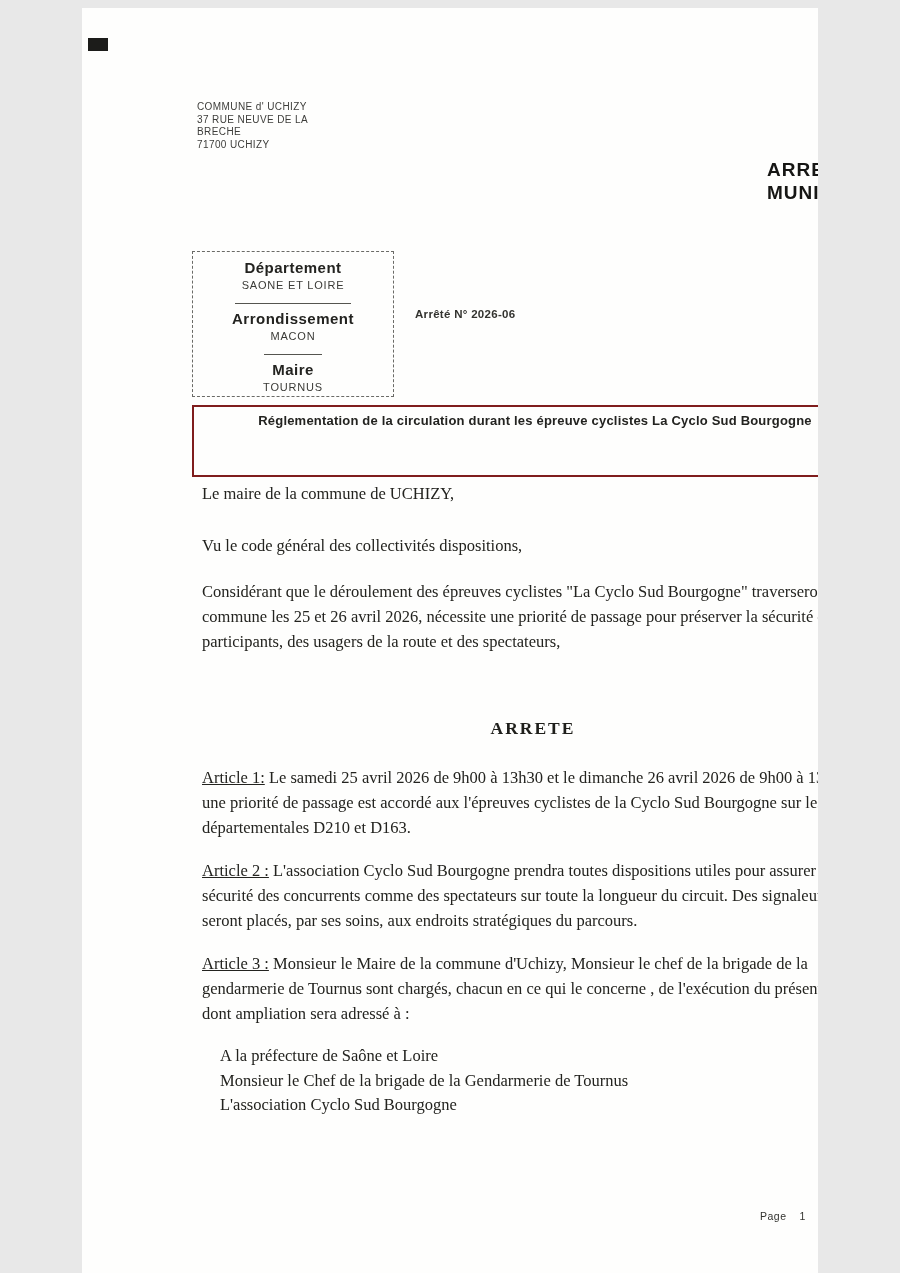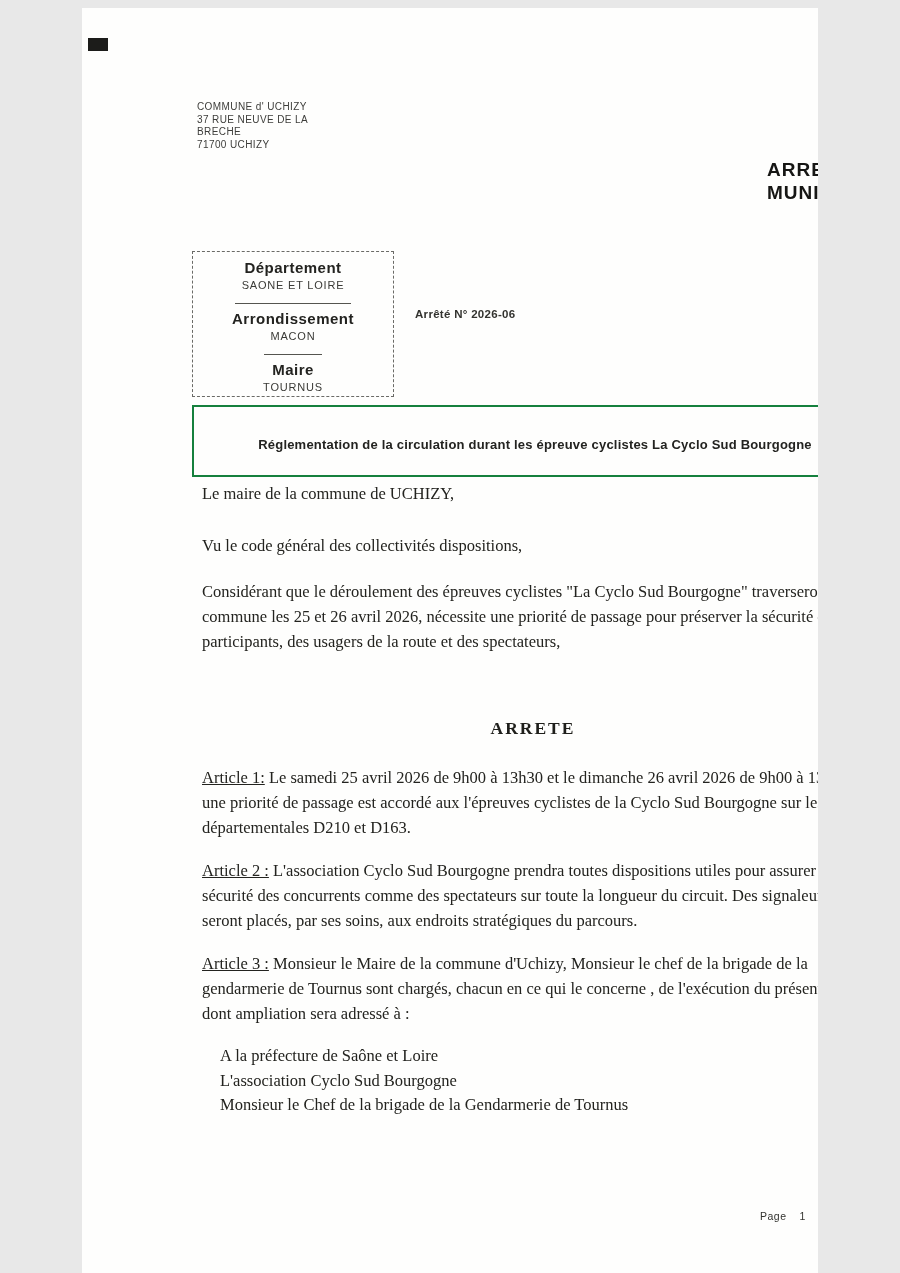--- a/index.html
+++ b/index.html
@@ -95,24 +95,24 @@
     color: #33332f;
   }
 
   
   .title-box {
     position: absolute;
     left: 110px;
     top: 397px;
     width: 686px;
     height: 72px;
-    border: 2px solid #15803d;
+    border: 2px solid #7f1d1d;
     box-sizing: border-box;
     display: flex;
-    align-items: center;
+    align-items: flex-start;
     justify-content: center;
   }
   .title-text {
     font-family: "Liberation Sans", sans-serif;
     font-weight: bold;
     font-size: 13px;
     letter-spacing: 0.2px;
     color: #232320;
     text-align: center;
     padding: 0 20px;
@@ -208,22 +208,22 @@
     <div class="arrete-heading">ARRETE</div>
 
     <p class="article"><span class="article-label">Article 1:</span><span> Le samedi 25 avril 2026 de 9h00 à 13h30 et le dimanche 26 avril 2026 de 9h00 à 13h30 une priorité de passage est accordé aux l'épreuves cyclistes de la Cyclo Sud Bourgogne sur les départementales D210 et D163.</span></p>
 
     <p class="article"><span class="article-label">Article 2 :</span><span> L'association Cyclo Sud Bourgogne prendra toutes dispositions utiles pour assurer la sécurité des concurrents comme des spectateurs sur toute la longueur du circuit. Des signaleurs seront placés, par ses soins, aux endroits stratégiques du parcours.</span></p>
 
     <p class="article"><span class="article-label">Article 3 :</span><span> Monsieur le Maire de la commune d'Uchizy, Monsieur le chef de la brigade de la gendarmerie de Tournus sont chargés, chacun en ce qui le concerne , de l'exécution du présent arrêté dont ampliation sera adressé à :</span></p>
 
     <div class="recipients">
       <div>A la préfecture de Saône et Loire</div>
+      <div>Monsieur le Chef de la brigade de la Gendarmerie de Tournus</div>
       <div>L'association Cyclo Sud Bourgogne</div>
-      <div>Monsieur le Chef de la brigade de la Gendarmerie de Tournus</div>
     </div>
 
   </div>
 
   <div class="page-footer">
     <span>Page</span><span class="num">1</span>
   </div>
 
 </div>
 

